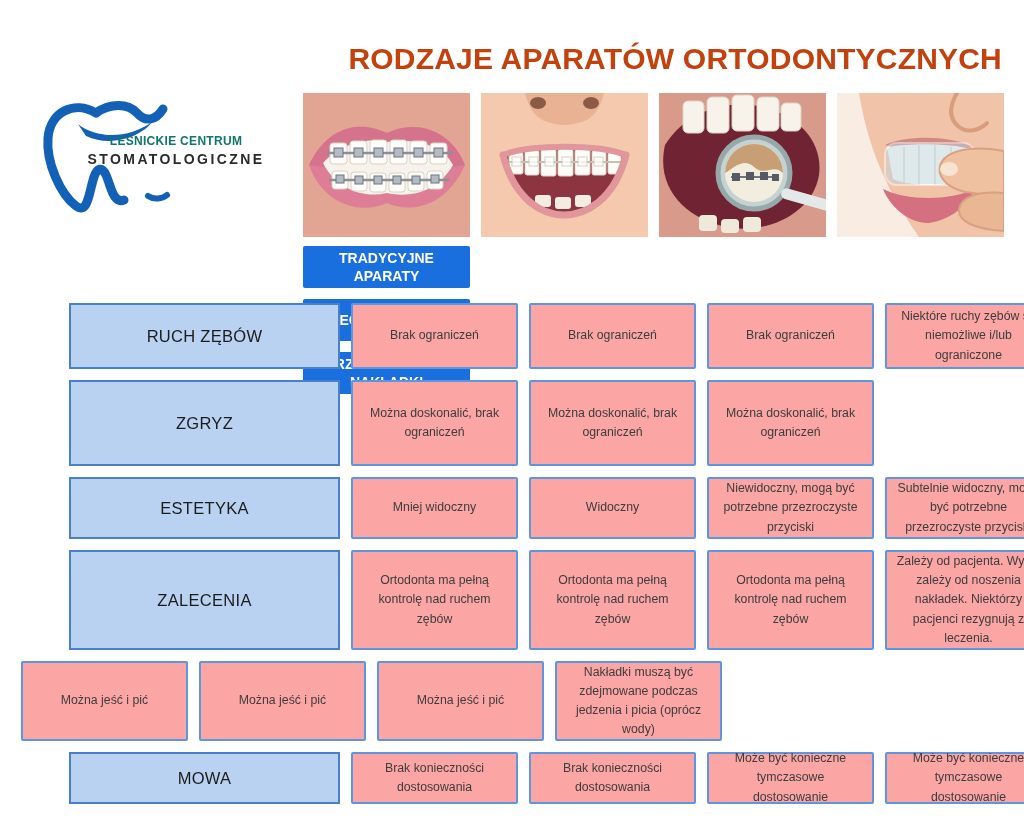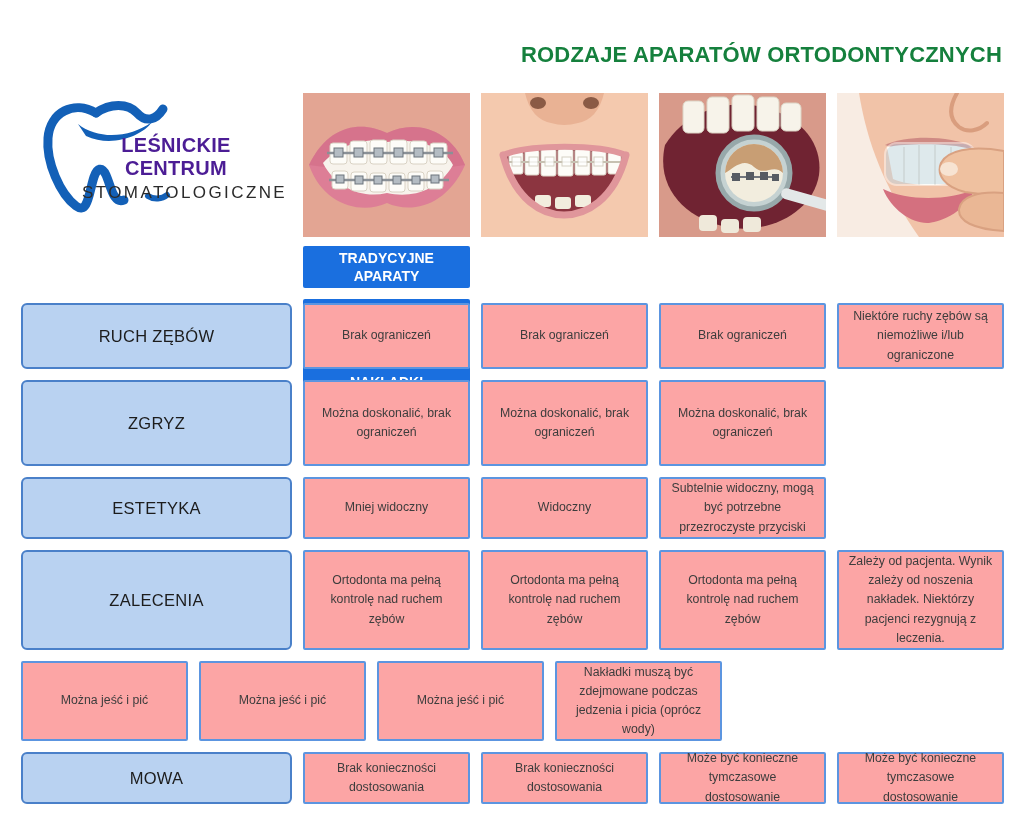--- a/index.html
+++ b/index.html
@@ -1,44 +1,44 @@
 <!DOCTYPE html>
 <html><head>
 <meta charset="utf-8">
 <style>
   * { margin:0; padding:0; box-sizing:border-box; }
   body { background:#ffffff; font-family:"Liberation Sans", sans-serif; }
   .page { position:relative; width:1024px; height:820px; background:#ffffff; overflow:hidden; }
 
-  .title { position:absolute; top:42px; right:22px; font-size:22px; font-weight:800;
-           color:#15803d; letter-spacing:0.2px; white-space:nowrap; }
+  .title { position:absolute; top:42px; right:22px; font-size:30px; font-weight:800;
+           color:#c2410c; letter-spacing:0.2px; white-space:nowrap; }
 
   
   .logo { position:absolute; left:36px; top:96px; width:234px; height:120px; }
   .logo svg { position:absolute; left:0; top:0; }
   .logo-text { position:absolute; left:46px; top:38px; width:188px; text-align:center; }
-  .logo-line1 { font-size:20px; font-weight:700; color:#4c1d95; letter-spacing:0.3px; }
-  .logo-line2 { font-size:17px; font-weight:400; color:#2b2b2b; letter-spacing:2.4px; margin-top:3px; }
+  .logo-line1 { font-size:12px; font-weight:700; color:#0f766e; letter-spacing:0.3px; }
+  .logo-line2 { font-size:14px; font-weight:700; color:#2b2b2b; letter-spacing:2.4px; margin-top:3px; }
 
   
   .photos-row { position:absolute; left:303px; top:93px; display:flex; gap:11px; }
   .photo { width:167px; height:144px; overflow:hidden; background:#e8c4b0; }
   .photo svg { display:block; }
 
   .headers-row { position:absolute; left:303px; top:246px; display:flex; gap:11px;flex-direction:column; }
   .colhead { width:167px; height:42px; background:#1a6fdf; color:#ffffff; font-weight:700;
              font-size:14px; line-height:1.3; display:flex; align-items:center; justify-content:center;
              text-align:center; border-radius:2px; padding:0 4px; }
 
   
   .table { position:absolute; left:21px; top:303px; }
   .trow { display:flex; gap:11px; margin-bottom:11px; }
-  .rlabel { width:271px; background:#b9d2f1; border:2px solid #4a80c9; border-radius:6px;
+  .rlabel { width:271px; background:#b9d2f1; border:2px solid #4a80c9; border-radius:0;
             display:flex; align-items:center; justify-content:center; font-size:16.5px;
-            color:#1c1c1c; letter-spacing:0.3px; text-align:center; }
+            color:#1c1c1c; letter-spacing:0.3px; text-align:center;margin-left:48px; }
   .cell { width:167px; background:#fca5a5; border:2px solid #5c95e0; border-radius:2px;
           display:flex; align-items:center; justify-content:center; text-align:center;
           font-size:12.3px; line-height:1.55; color:#3d3d3d; padding:4px 9px; }
   .h66 { height:66px; } .h86 { height:86px; } .h62 { height:62px; }
   .h100 { height:100px; } .h80 { height:80px; } .h52 { height:52px; }
 </style>
 </head>
 <body>
 
 <div class="page">
@@ -208,20 +208,21 @@
       <div class="rlabel">ZGRYZ</div>
       <div class="cell">Można doskonalić, brak ograniczeń</div>
       <div class="cell">Można doskonalić, brak ograniczeń</div>
       <div class="cell">Można doskonalić, brak ograniczeń</div>
     </div>
 
     <div class="trow h62">
       <div class="rlabel">ESTETYKA</div>
       <div class="cell">Mniej widoczny</div>
       <div class="cell">Widoczny</div>
+      <div class="cell">Niewidoczny, mogą być potrzebne przezroczyste przyciski</div>
       <div class="cell">Subtelnie widoczny, mogą być potrzebne przezroczyste przyciski</div>
     </div>
 
     <div class="trow h100">
       <div class="rlabel">ZALECENIA</div>
       <div class="cell">Ortodonta ma pełną kontrolę nad ruchem zębów</div>
       <div class="cell">Ortodonta ma pełną kontrolę nad ruchem zębów</div>
       <div class="cell">Ortodonta ma pełną kontrolę nad ruchem zębów</div>
       <div class="cell">Zależy od pacjenta. Wynik zależy od noszenia nakładek. Niektórzy pacjenci rezygnują z leczenia.</div>
     </div>

